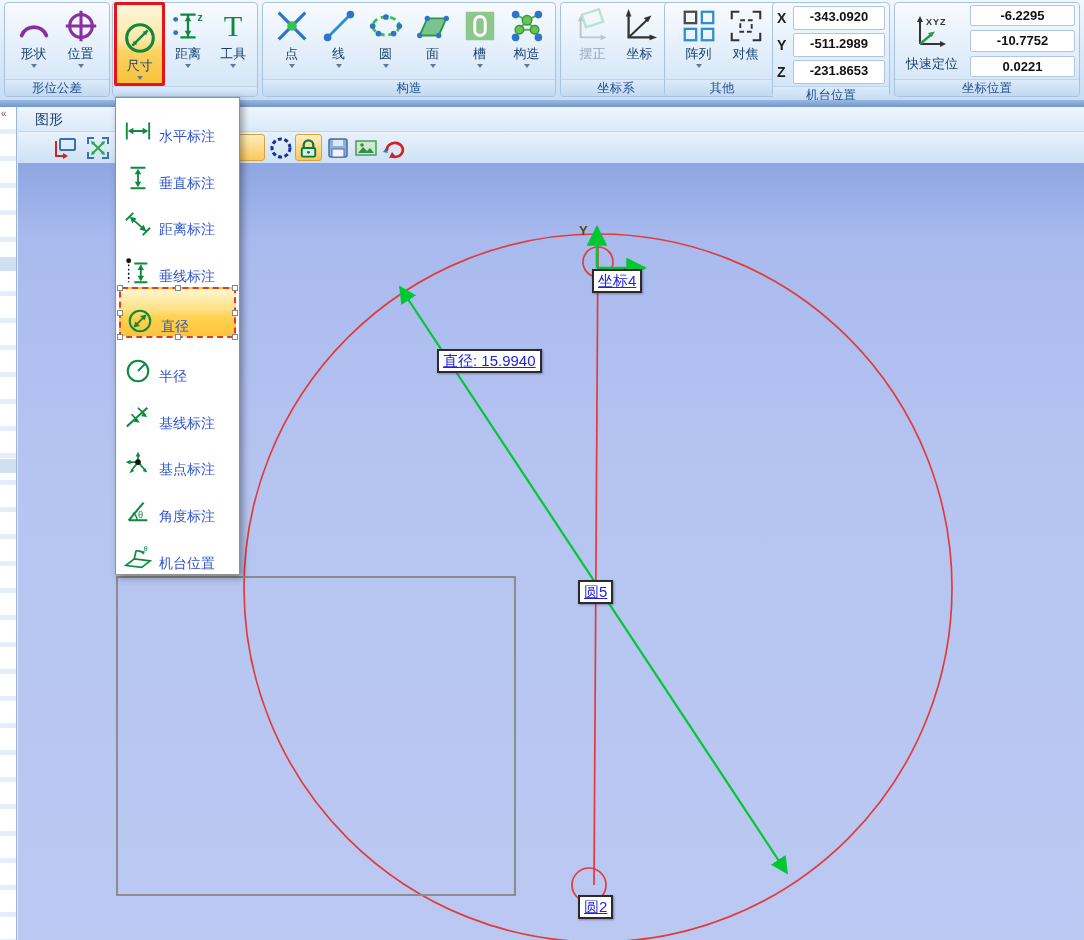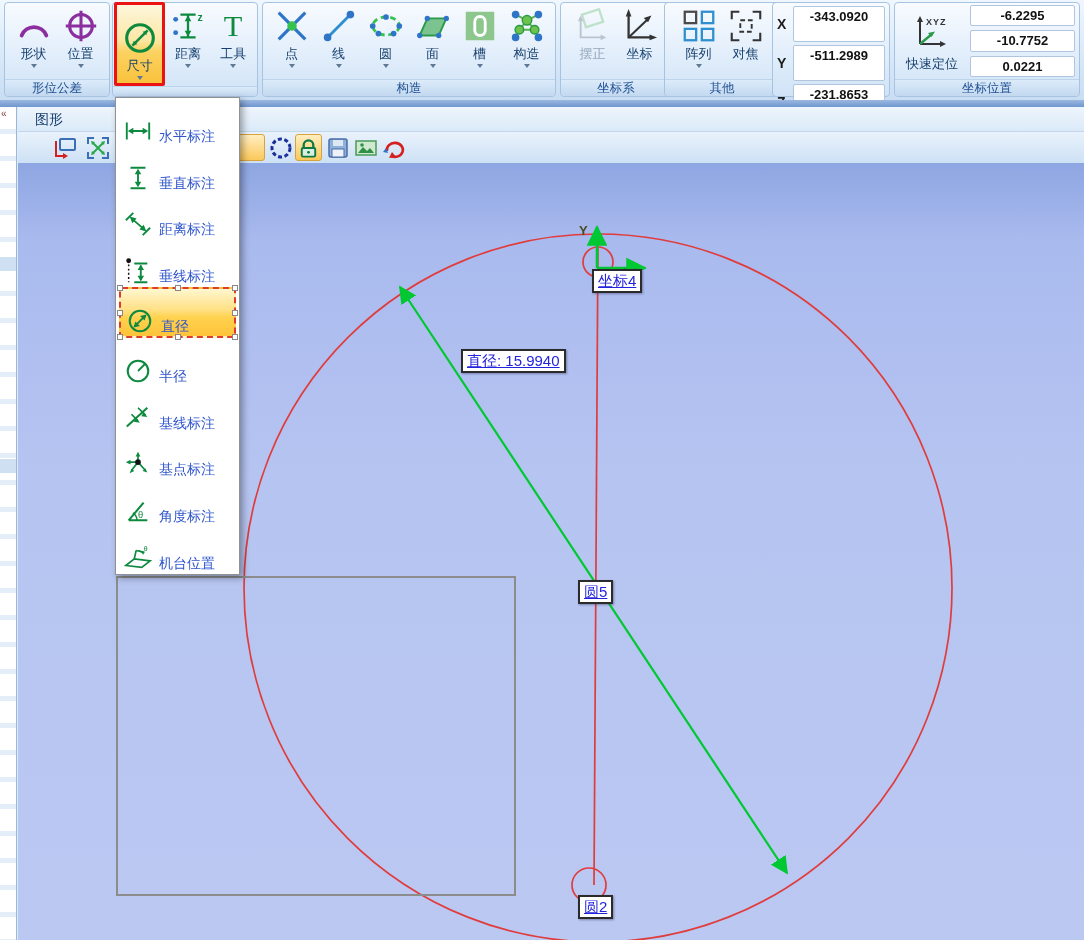--- a/index.html
+++ b/index.html
@@ -23,21 +23,21 @@
   .rbtn-hl{border:3px solid #ea1212;border-radius:2px;width:53px;height:84px;margin-top:-1px;
            background:linear-gradient(180deg,#fdf6dc,#fce7a5 45%,#fbd261 60%,#f9c23c);justify-content:flex-end;}
   .rbtn-dis .rlbl{color:#94a6ba;}
   .rbtn-dis .ric{opacity:.6;}
 
   
   .mcol{flex:1;display:flex;flex-direction:column;justify-content:center;padding:1px 4px;}
   .mrow{display:flex;align-items:center;gap:5px;margin:1.5px 0;}
   .maxis{width:11px;font-weight:bold;font-size:14px;color:#1c1c1c;}
   .mval{flex:1;background:#fff;border:1px solid #b0c6e0;border-radius:2px;font-size:13px;
-        font-weight:bold;color:#111;text-align:center;height:36px;line-height:19px;}
+        font-weight:bold;color:#111;text-align:center;height:24px;line-height:19px;}
   .poswrap{flex:1;display:flex;padding:2px 4px;gap:5px;}
   .qbtn{width:66px;display:flex;flex-direction:column;align-items:center;justify-content:center;}
   .qbtn .rlbl{font-size:13px;}
   .pvals{flex:1;display:flex;flex-direction:column;justify-content:center;gap:4px;}
 
   
   .content-sep{position:absolute;left:0;top:100px;width:1084px;height:7px;
                background:linear-gradient(#9cb8e0,#6f97d0);}
   .sliver{position:absolute;left:0;top:107px;width:17px;height:833px;border-right:1px solid #9db7d6;
           background:repeating-linear-gradient(180deg,#ffffff 0 22px,#e4eef9 22px 27px);}
@@ -413,21 +413,21 @@
 
       <line x1="382" y1="124" x2="769" y2="710" stroke="#00c832" stroke-width="2.2" marker-start="url(#ga)" marker-end="url(#ga)"></line>
 
       <line x1="579" y1="105" x2="579" y2="64" stroke="#00c832" stroke-width="2.6" marker-end="url(#ga)"></line>
       <line x1="579" y1="105" x2="627" y2="105" stroke="#00c832" stroke-width="2.6" marker-end="url(#ga)"></line>
       <text x="561" y="72" font-size="13" font-weight="bold" fill="#4a4a20">Y</text>
       <path d="M606 106l12 10M618 106l-12 10" stroke="#5a4a2a" stroke-width="2" fill="none"></path>
     </svg>
 
     <div class="tag" style="left:574px;top:106px;">坐标4</div>
-    <div class="tag" style="left:443px;top:186px;">直径: 15.9940</div>
+    <div class="tag" style="left:419px;top:186px;">直径: 15.9940</div>
     <div class="tag" style="left:560px;top:417px;">圆5</div>
     <div class="tag" style="left:560px;top:732px;">圆2</div>
   </div>
 
   <div class="menu">
 
     <div class="mi">
       <span class="mic">
         <svg width="30" height="28" viewBox="0 0 32 30">
             <path d="M4 6v18M28 6v18M7 15h18" stroke="#0d8a3f" stroke-width="2" fill="none"></path>

